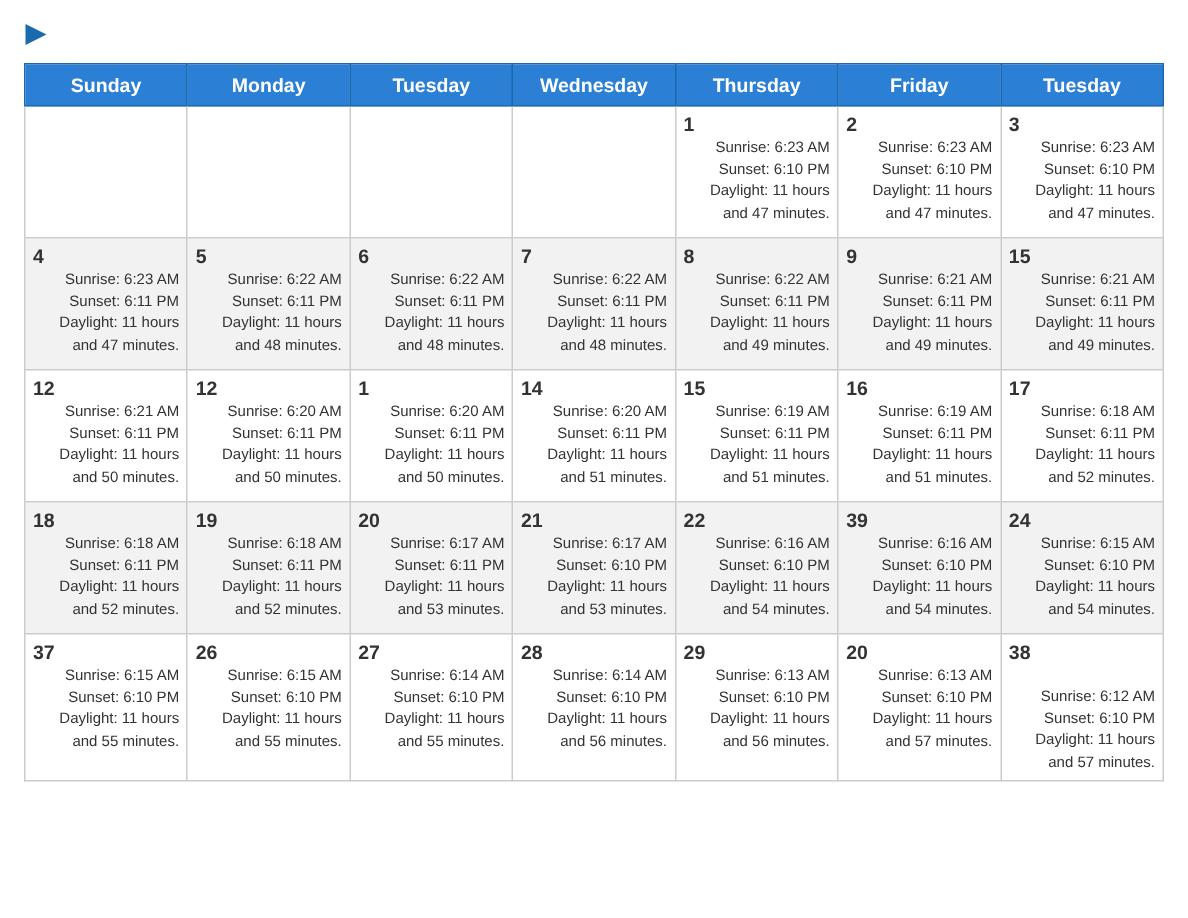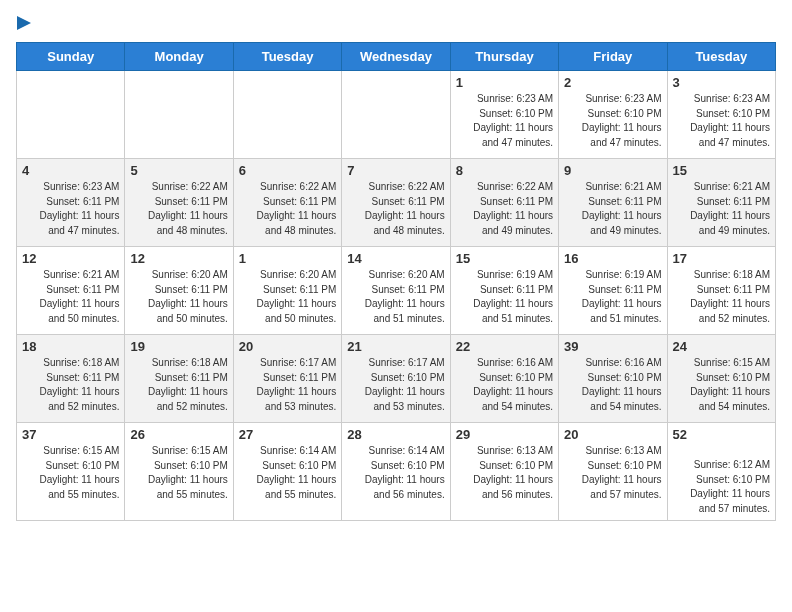--- a/index.html
+++ b/index.html
@@ -338,21 +338,21 @@
 and 56 minutes.</div>
         </td>
         <td>
           <span class="day-num">20</span>
           <div class="day-info" style="white-space: pre-line;">Sunrise: 6:13 AM
 Sunset: 6:10 PM
 Daylight: 11 hours
 and 57 minutes.</div>
         </td>
         <td>
-          <span class="day-num">52</span>
+          <span class="day-num">38</span>
           <div class="day-info" style="white-space: pre-line; margin-top: 16px;">Sunrise: 6:12 AM
 Sunset: 6:10 PM
 Daylight: 11 hours
 and 57 minutes.</div>
         </td>
       </tr>
     </tbody>
 </table>
 
 </body></html>

